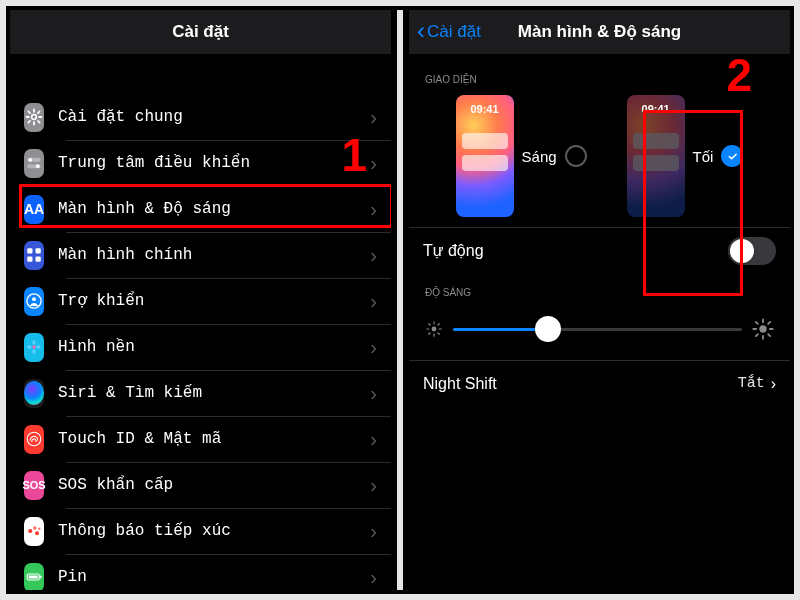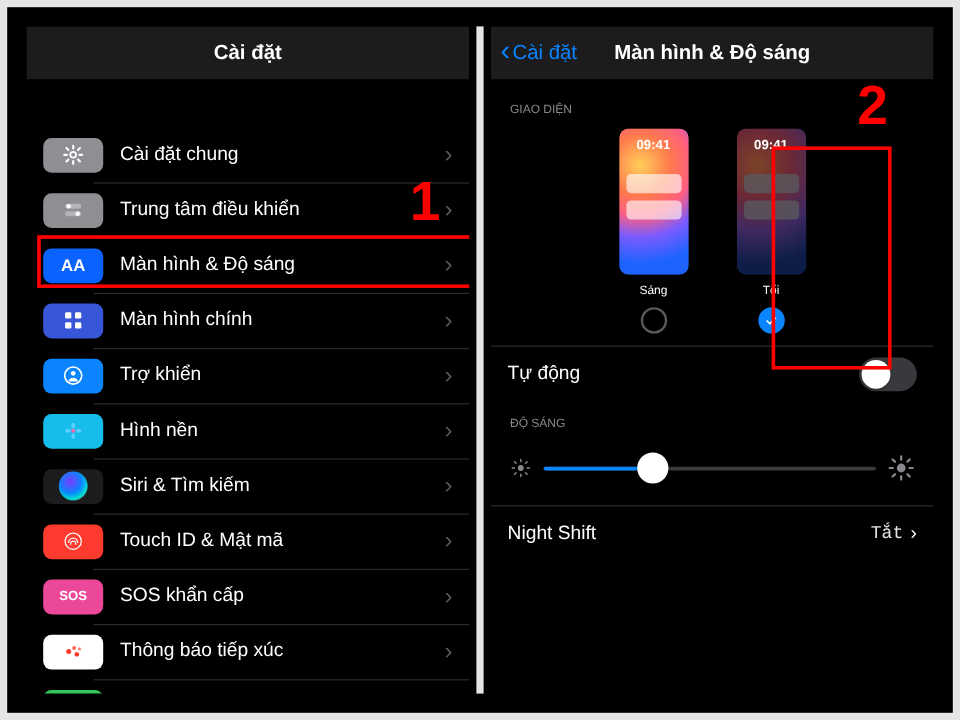--- a/index.html
+++ b/index.html
@@ -1,56 +1,56 @@
 <!DOCTYPE html>
 <html><head>
 <meta charset="utf-8">
 <style>
   * { box-sizing: border-box; margin: 0; padding: 0; font-family: -apple-system, "Helvetica Neue", Helvetica, Arial, sans-serif; -webkit-font-smoothing: antialiased;}
   body { background: #e6e6e6; width: 800px; height: 600px; display:flex; align-items:center; justify-content:center;}
-  .frame { width: 788px; height: 588px; background:#000; display:flex; gap:6px; padding:16px; position:relative;}
+  .frame { width: 788px; height: 588px; background:#000; display:flex; gap:6px; padding:4px; position:relative;}
   .panel { flex:1; height:100%; background:#000; position:relative; overflow:hidden;}
   
   .sep { width:6px; background:#e6e6e6; }
 
   
   .header-left { height:44px; display:flex; align-items:center; justify-content:center; color:#fff; font-size:17px; font-weight:600; background:#1c1c1e;}
   .blank-gap { height:40px;}
   .settings-list { display:flex; flex-direction:column;}
   .row { display:flex; align-items:center; height:46px; padding:0 14px 0 14px; color:#fff; font-size:16px; position:relative;}
-  .row .icon-wrap { width:50px; height:29px; border-radius:7px; display:flex; align-items:center; justify-content:center; margin-right:14px; flex:none;}
-  .row .label { flex:1; }
+  .row .icon-wrap { width:20px; height:29px; border-radius:7px; display:flex; align-items:center; justify-content:center; margin-right:14px; flex:none;}
+  .row .label { flex:1;font-family:Liberation Mono, monospace; }
   .row .chev { color:#5a5a5e; font-size:20px; font-weight:400;}
   .row-divider { position:absolute; left:56px; right:0; bottom:0; height:0.5px; background:#2c2c2e;}
   .icon-svg { width:18px; height:18px; }
 
   
   .hl1 { position:absolute; border:3px solid #ff0000; z-index:5; }
   .ann1 { position:absolute; color:#ff0000; font-size:46px; font-weight:700; z-index:6; font-family: Arial, sans-serif;}
 
   
   .header-right { height:44px; display:flex; align-items:center; position:relative; background:#1c1c1e;}
   .back { color:#0a84ff; font-size:17px; display:flex; align-items:center; gap:2px; position:absolute; left:8px;}
   .back-chev { font-size:24px; line-height:1; position:relative; top:-1px;}
   .title-right { color:#fff; font-size:17px; font-weight:600; flex:1; text-align:center;}
   .section-label { color:#8a8a8e; font-size:10px; padding:20px 16px 8px; text-transform:uppercase;}
   .section-label.tight { padding-top:14px;}
   
   .appear-row { display:flex; justify-content:center; gap:40px; padding: 2px 0 10px;}
-  .appear-item { display:flex; flex-direction:column; align-items:center; gap:8px; }
+  .appear-item { display:flex; flex-direction:row; align-items:center; gap:8px; }
   .appear-thumb { width:58px; height:122px; border-radius:8px; position:relative; overflow:hidden;}
   .wallpaper { position:absolute; inset:0; }
   .wallpaper.light { background: radial-gradient(circle at 30% 25%, #ffcf5a 0%, #ff7a4d 25%, #ff5f7e 42%, #7a5cff 60%, #1e63ff 82%);}
   .wallpaper.dark { background: radial-gradient(circle at 30% 25%, #b06038 0%, #9a3a4c 28%, #5a3a8a 55%, #142a66 82%); filter:brightness(0.7);}
   .time-badge { position:absolute; top:8px; left:0; right:0; text-align:center; color:#fff; font-size:11px; font-weight:600;}
   .noti-stack { position:absolute; top:38px; left:6px; right:6px; display:flex; flex-direction:column; gap:6px;}
   .noti { height:16px; border-radius:4px;}
   .noti.light { background: rgba(255,255,255,0.62);}
   .noti.dark { background: rgba(90,90,95,0.78);}
-  .appear-label { color:#fff; font-size:10px;}
+  .appear-label { color:#fff; font-size:15px;}
   .radio { width:22px; height:22px; border-radius:50%; border:2px solid #5a5a5e; }
   .radio.checked { background:#0a84ff; border-color:#0a84ff; display:flex; align-items:center; justify-content:center;}
   .checkmark { width:11px; height:11px; }
   
   .cell { display:flex; align-items:center; height:46px; padding:0 14px; color:#fff; font-size:16px; border-top:0.5px solid #2c2c2e;}
   .cell .lab { flex:1;}
   .cell .val { color:#e5e5e5; margin-right:6px; font-size:15px;font-family:Liberation Mono, monospace;}
   
   .switch { width:48px; height:28px; border-radius:14px; background:#39393d; position:relative;}
   .switch .knob { width:24px; height:24px; border-radius:50%; background:#fff; position:absolute; top:2px; left:2px; box-shadow:0 1px 2px rgba(0,0,0,0.3);}

